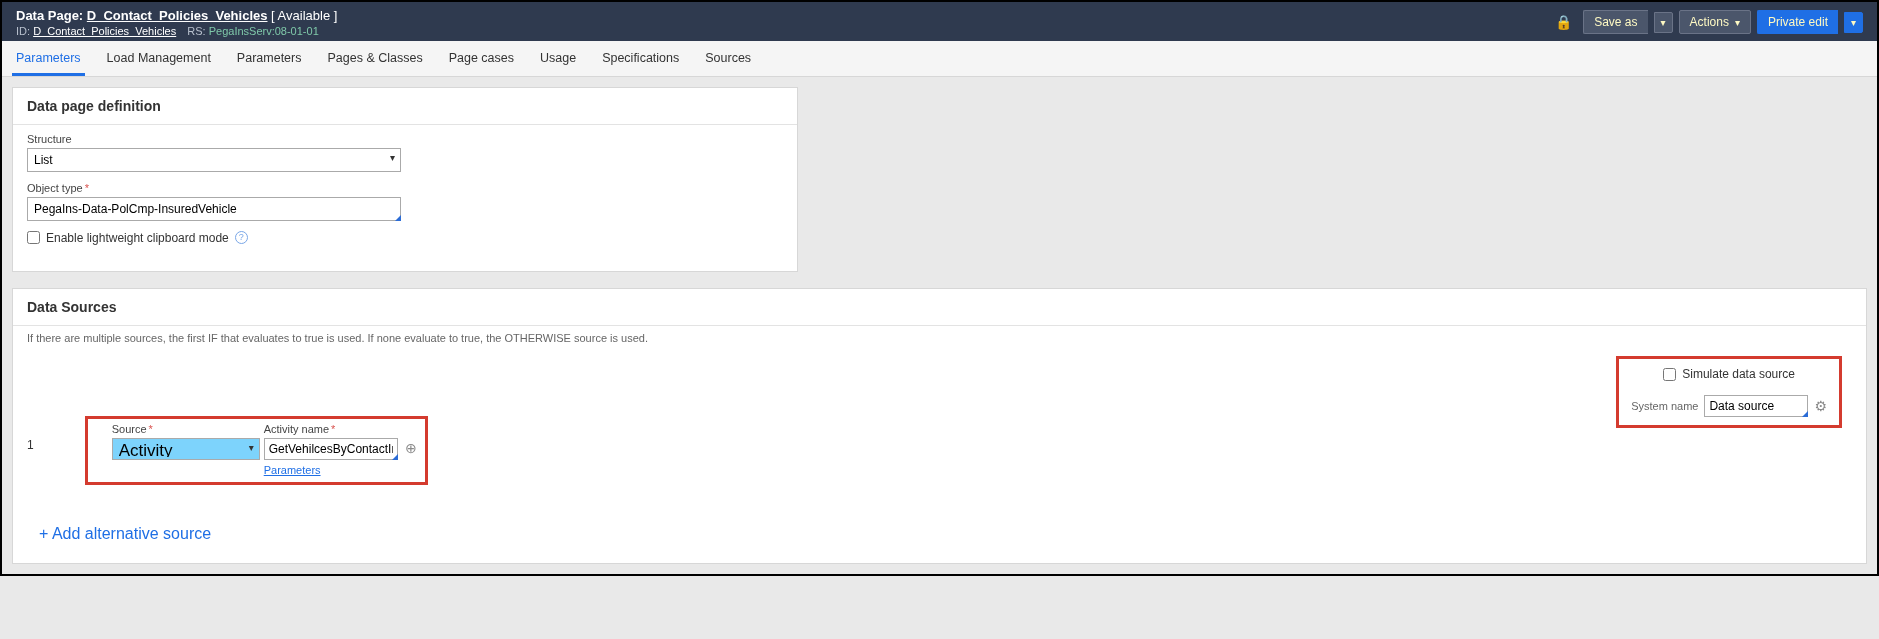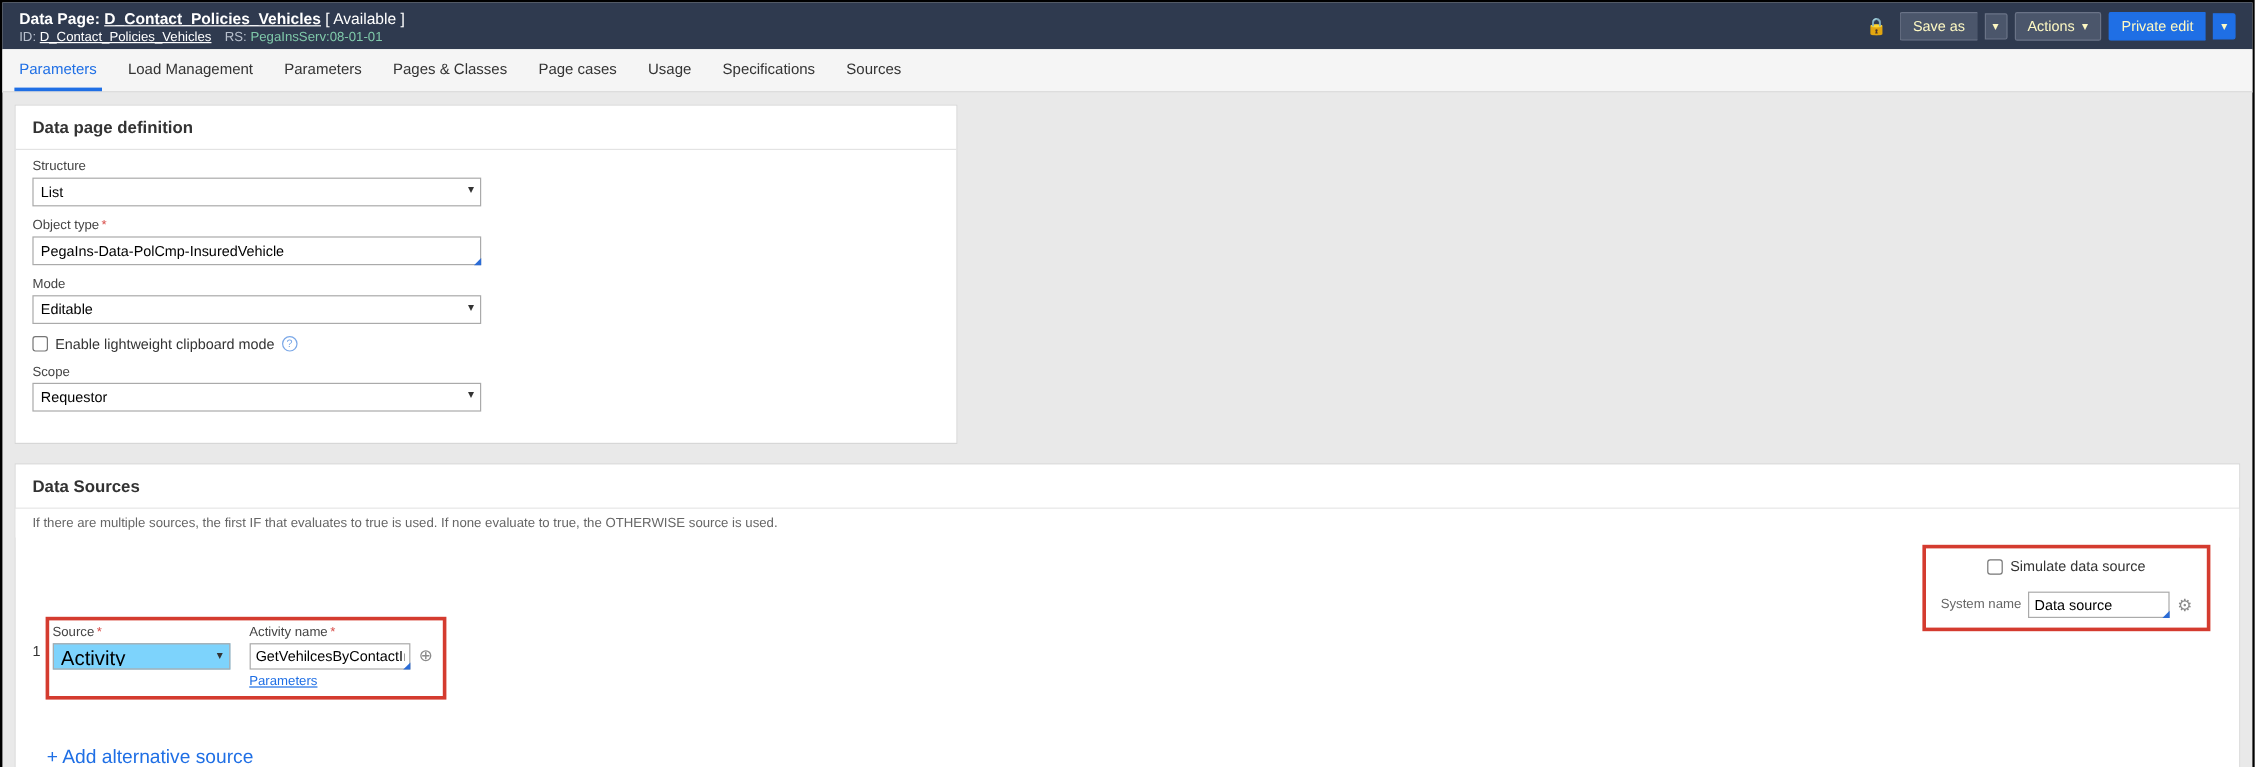--- a/index.html
+++ b/index.html
@@ -153,35 +153,36 @@
     top:6px;
     border:3px solid #d43b2f;
     padding: 8px 12px;
     display:flex;
     align-items:center;
     gap:14px;
     background:#fff;
     flex-direction:column;
   }
   .ds-right-box .sn-label { font-size:11px; color:#666; }
-  .ds-right-box .sn-input { width:118px; height:22px; border:1px solid #aaa; font-size:12px; padding:2px 4px;}
+  .ds-right-box .sn-input { width:104px; height:22px; border:1px solid #aaa; font-size:12px; padding:2px 4px;}
   .gear-icon { color:#8a8a8a; font-size:14px; cursor:pointer;}
   .ds-row-wrap {
     margin: 56px 0 0 14px;
     display:flex;
     align-items:flex-start;
     gap:4px;
   }
   .row-index { font-size:12px; padding-top:22px;}
   .ds-fields-box {
     border:3px solid #d43b2f;
-    padding:4px 8px 6px 3px;
+    padding:4px 8px 6px 24px;
     display:flex;
-    gap:16px;
+    gap:4px;
     align-items:flex-start;
+    margin-left:47px;
   }
   .mini-field-label { font-size:11px; color:#444; display:block; margin-bottom:3px;}
   .mini-select-wrap { position:relative; display:inline-block;}
   .mini-select-wrap::after { content:"▾"; position:absolute; right:6px; top:4px; font-size:10px; pointer-events:none;}
   .mini-select { width:148px; height:22px; border:1px solid #aaa; font-size:17px; padding:2px 6px; appearance:none; background:#7dd3fc;}
   .mini-input { width:134px; height:22px; border:1px solid #aaa; font-size:12px; padding:2px 4px;}
   .mini-auto-wrap { position:relative; display:inline-block;}
   .mini-auto-wrap::after { content:""; position:absolute; right:0;bottom:0;width:0;height:0;border-left:6px solid transparent;border-bottom:6px solid #2b6cd6;}
   .params-link { display:block; font-size:11px; color:#1f6fe5; text-decoration:underline; margin-top:4px; cursor:pointer;}
   .target-icon { color:#8a8a8a; margin-left:4px; font-size:14px;}
@@ -245,40 +246,24 @@
               <option>List</option>
             </select>
           </span>
         </div>
         <div class="field">
           <label class="field-label req">Object type</label>
           <span class="autocomplete-wrap">
             <input class="text-input" value="PegaIns-Data-PolCmp-InsuredVehicle" style="">
           </span>
         </div>
-        <div class="field">
-          <label class="field-label">Mode</label>
-          <span class="select-wrap">
-            <select class="select">
-              <option>Editable</option>
-            </select>
-          </span>
-        </div>
         <div class="checkbox-row">
           <input type="checkbox" style="">
           <span>Enable lightweight clipboard mode</span>
           <span class="help-icon">?</span>
-        </div>
-        <div class="field">
-          <label class="field-label">Scope</label>
-          <span class="select-wrap">
-            <select class="select">
-              <option>Requestor</option>
-            </select>
-          </span>
         </div>
       </div>
     </div>
 
     <div class="panel-full">
       <div class="panel-header">Data Sources</div>
       <div class="ds-hint">If there are multiple sources, the first IF that evaluates to true is used. If none evaluate to true, the OTHERWISE source is used.</div>
       <div class="ds-body">
 
         

